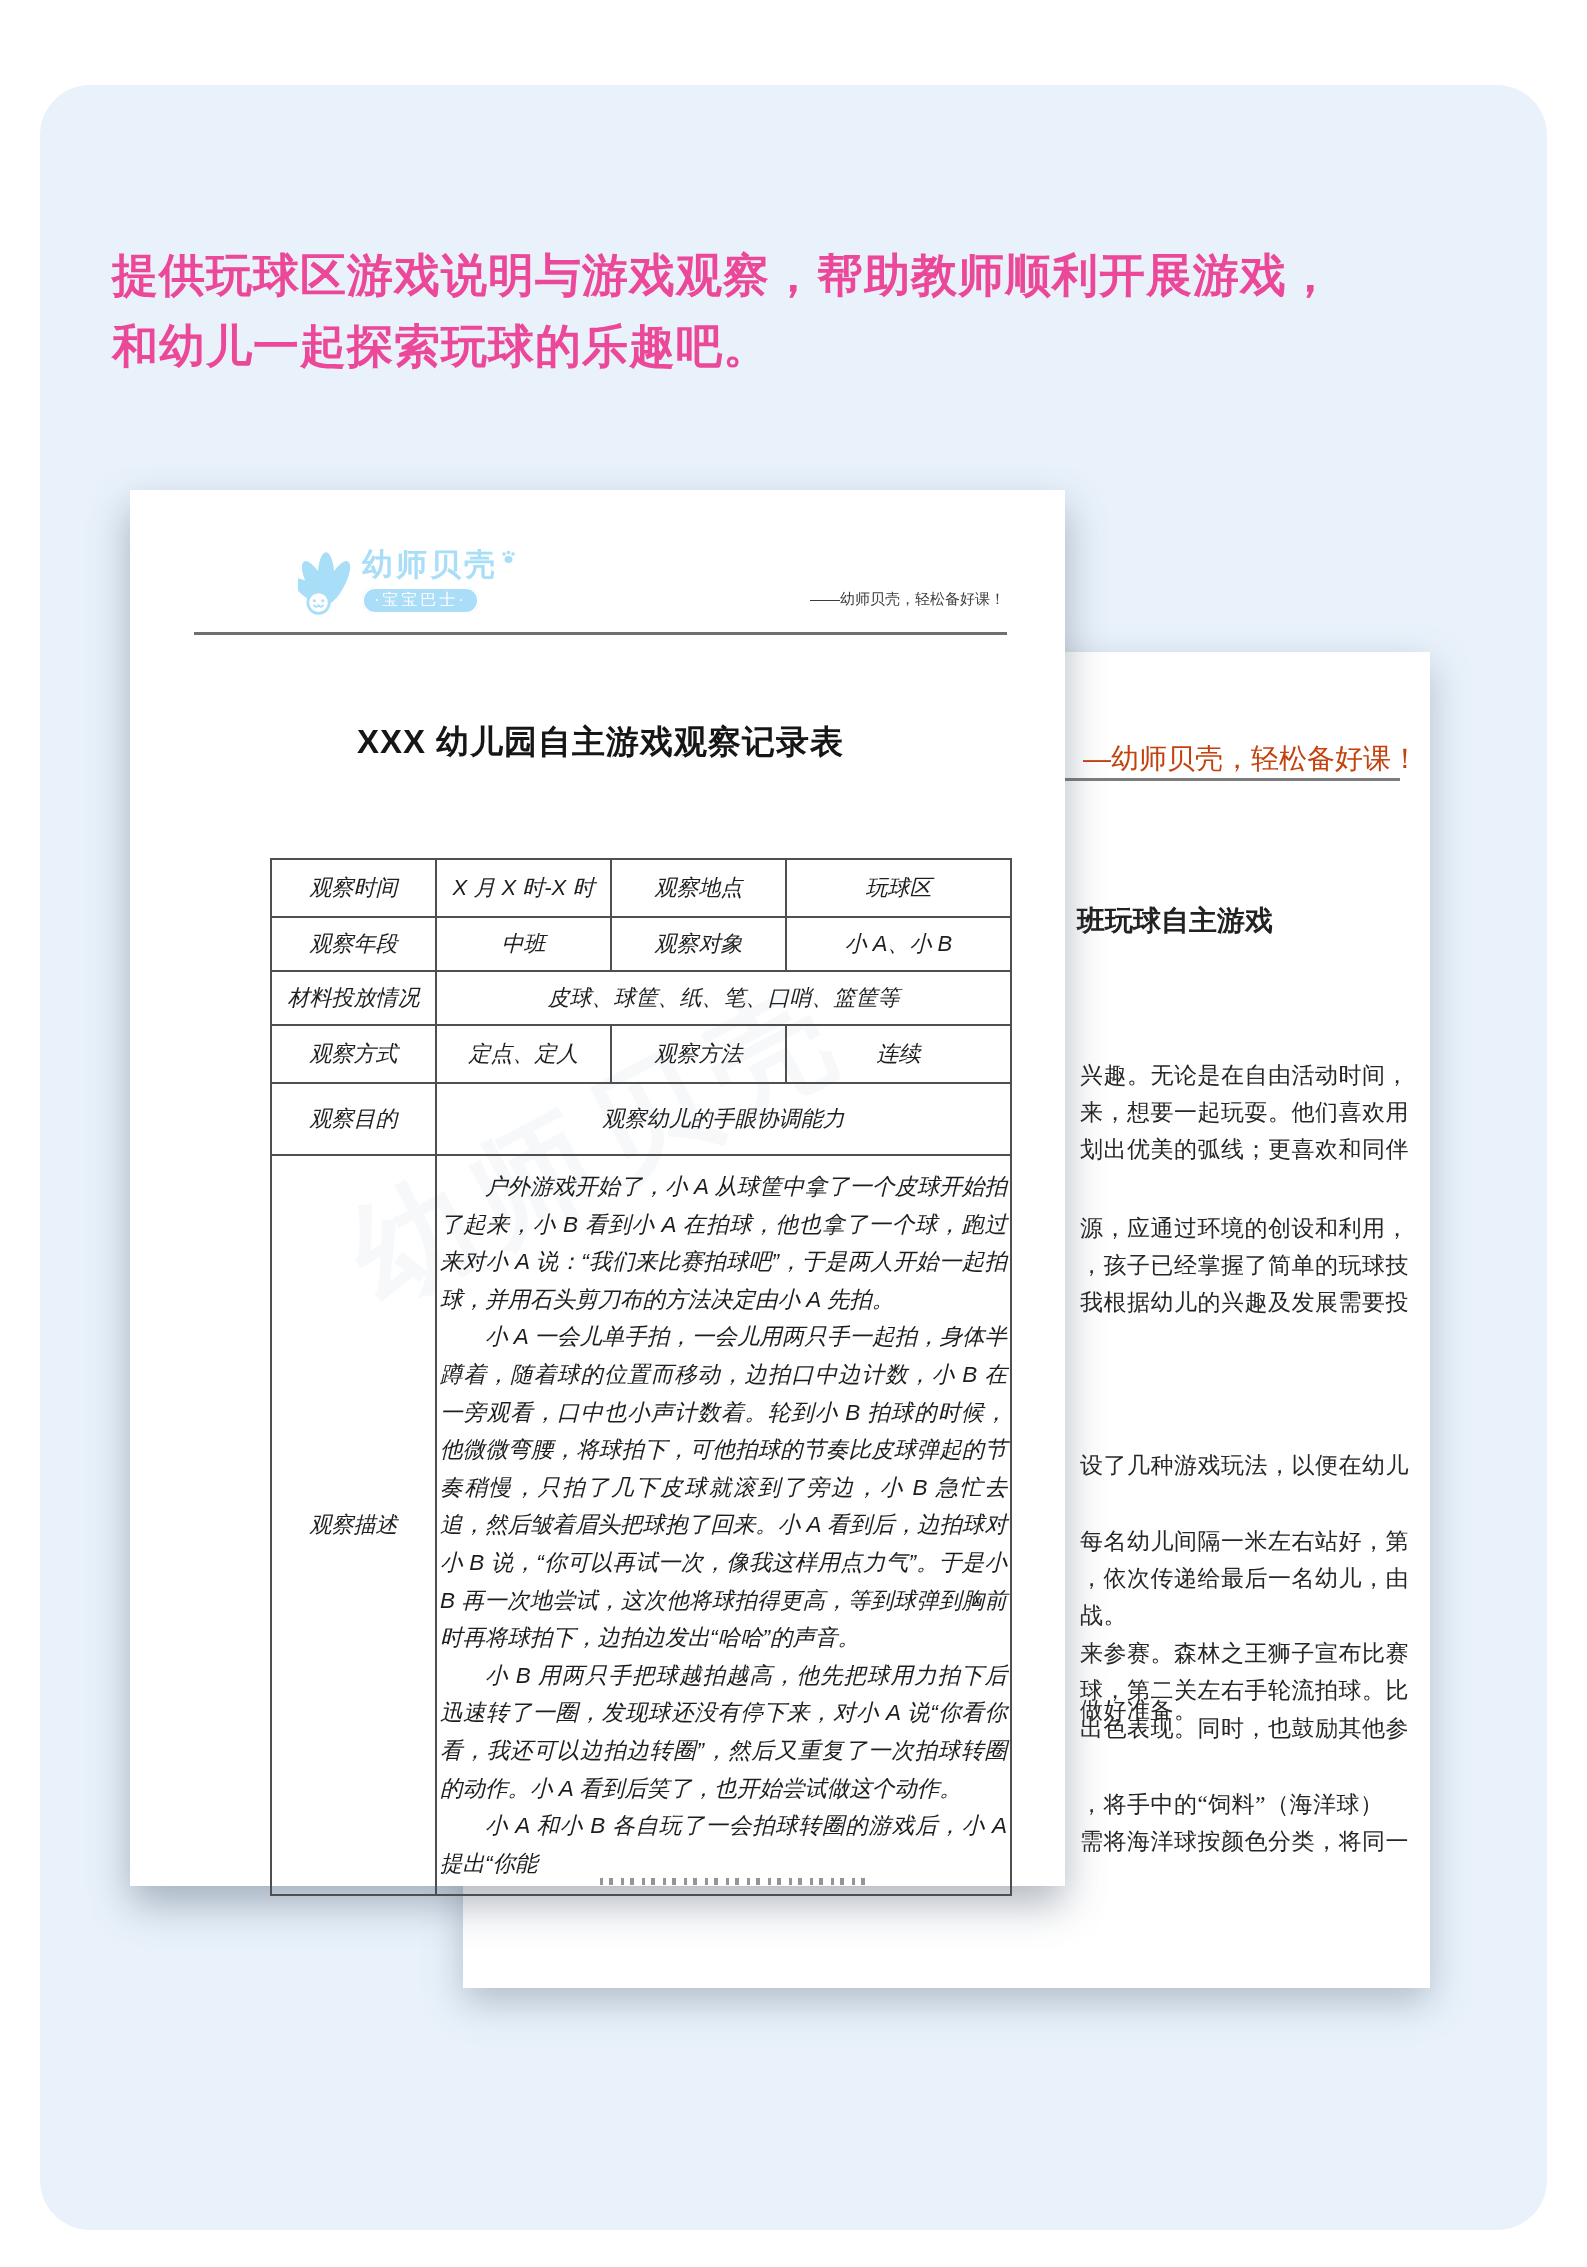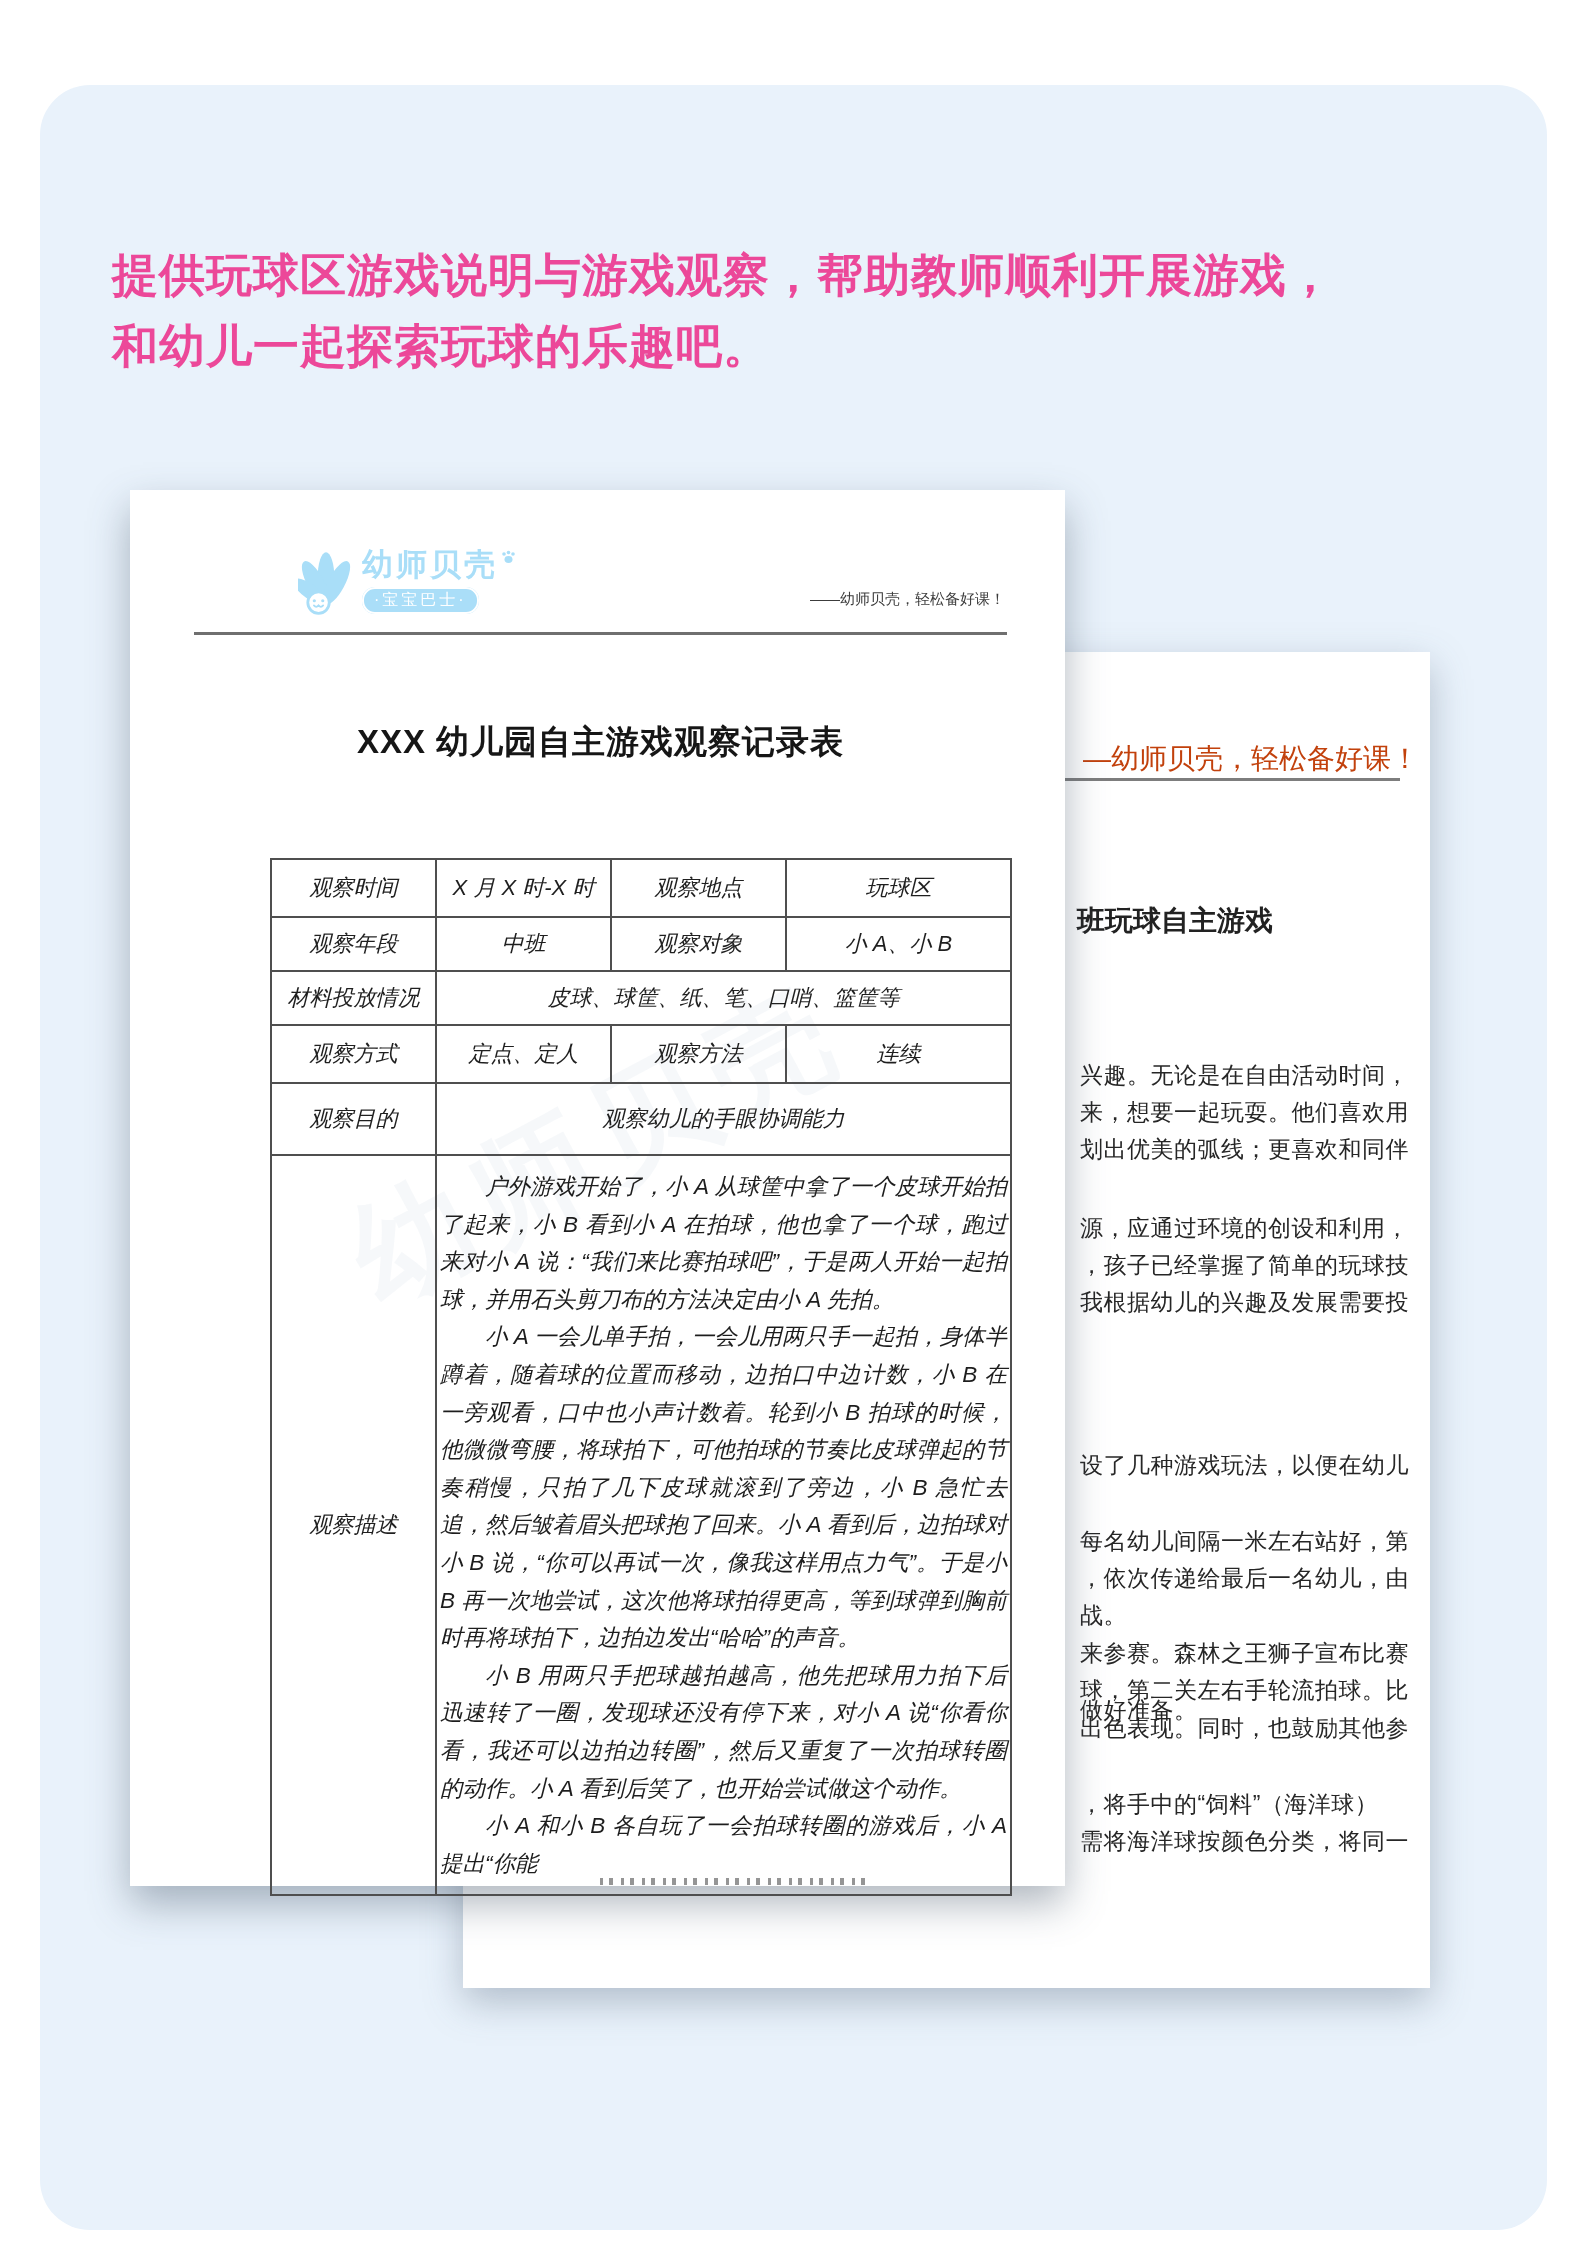--- a/index.html
+++ b/index.html
@@ -16,21 +16,21 @@
     font-size:46px;line-height:71px;font-weight:600;color:#ec4899;letter-spacing:1px;font-family:Liberation Serif, serif;
   }
   
   .page-back{
     position:absolute;left:463px;top:652px;width:967px;height:1336px;
     background:#fff;box-shadow:0 14px 36px rgba(75,92,115,0.35);z-index:1;
   }
   .bp-tagline{position:absolute;left:620px;top:88px;font-size:28px;color:#c2410c;white-space:nowrap;}
   .bp-divider{position:absolute;left:0;top:126px;width:937px;height:3px;background:#7d7d7d;}
   .bp-heading{position:absolute;left:614px;top:250px;font-size:28px;font-weight:700;color:#222;white-space:nowrap;}
-  .bp-frag{position:absolute;left:617px;font-size:23px;color:#262626;white-space:nowrap;letter-spacing:0.5px;}
+  .bp-frag{position:absolute;left:617px;font-size:23px;color:#262626;white-space:nowrap;letter-spacing:0.5px;font-family:Liberation Serif, serif;}
   
   .page-front{
     position:absolute;left:130px;top:490px;width:935px;height:1396px;
     background:#fff;box-shadow:0 18px 38px rgba(70,85,105,0.42);z-index:2;
   }
   .logo{position:absolute;left:168px;top:58px;display:flex;align-items:flex-start;}
   .logo-icon{width:56px;height:70px;}
   .logo-textcol{margin-left:8px;}
   .brand-text{font-size:31px;font-weight:700;color:#a9def8;letter-spacing:3px;line-height:34px;white-space:nowrap;}
   .paw-icon{display:inline-block;width:16px;height:14px;vertical-align:super;margin-left:2px;}

